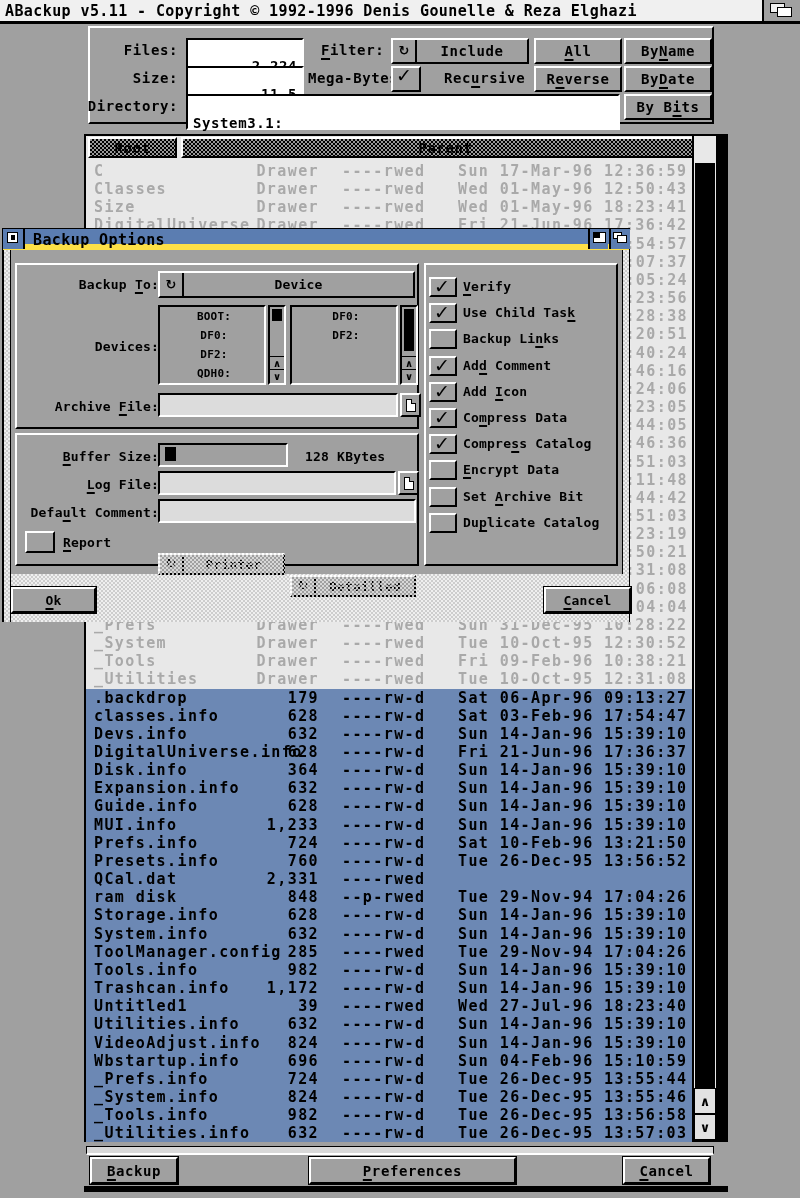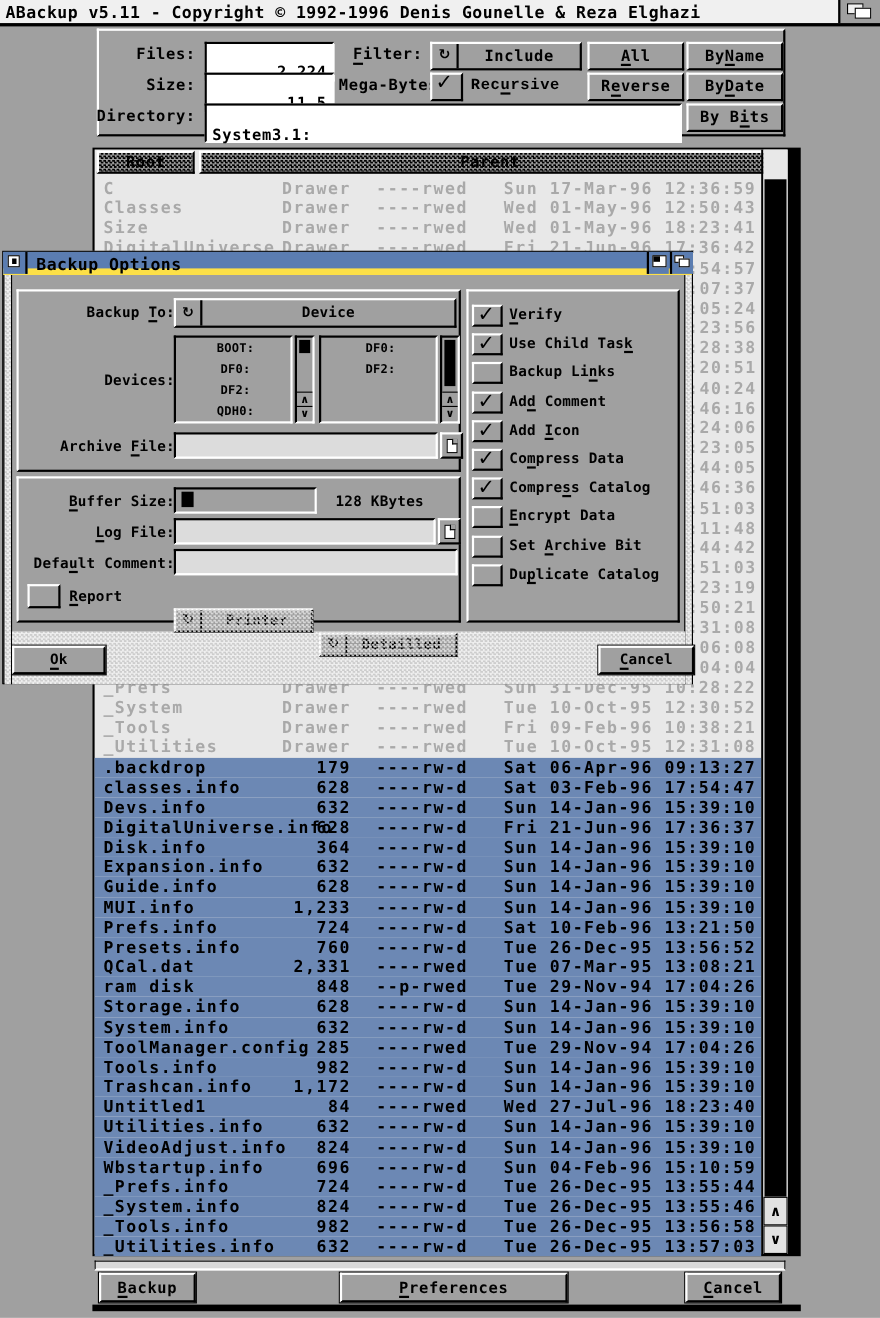--- a/index.html
+++ b/index.html
@@ -162,21 +162,21 @@
   </div>
   <div class="abs btn bev-out" style="left:444px;top:10px;width:88px;height:26px;"><span class="ul">A</span>ll</div>
   <div class="abs btn bev-out" style="left:534px;top:10px;width:88px;height:26px;">By <span class="ul">N</span>ame</div>
 
   <div class="abs lbl r-lbl" style="left:-8px;top:42px;width:96px;">Size:</div>
   <div class="abs field num bev-in" style="left:96px;top:38px;width:118px;height:24px;">11.5</div>
   <div class="abs lbl" style="left:218px;top:42px;">Mega-Bytes</div>
   <div class="abs chk bev-out checked" style="left:301px;top:38px;width:30px;height:26px;">
     <span class="mark">✓</span>
   </div>
-  <div class="abs lbl" style="left:338px;top:42px;font-family:Liberation Mono, monospace;">Rec<span class="ul">u</span>rsive</div>
+  <div class="abs lbl" style="left:354px;top:42px;">Rec<span class="ul">u</span>rsive</div>
   <div class="abs btn bev-out" style="left:444px;top:38px;width:88px;height:26px;">R<span class="ul">e</span>verse</div>
   <div class="abs btn bev-out" style="left:534px;top:38px;width:88px;height:26px;">By <span class="ul">D</span>ate</div>
 
   <div class="abs lbl r-lbl" style="left:-10px;top:70px;width:98px;">Directory:</div>
   <div class="abs field bev-in" style="left:96px;top:66px;width:434px;height:26px;line-height:22px;">System3.1:</div>
   <div class="abs btn bev-out" style="left:534px;top:66px;width:88px;height:26px;">By B<span class="ul">i</span>ts</div>
 </div>
 
 <div class="abs list-frame">
   <div class="hdr-btn checker-dark" style="left:2px;width:89px;">Root</div>
@@ -401,21 +401,20 @@
           <span class="c-name">Presets.info</span>
           <span class="c-size">760</span>
           <span class="c-perms">----rw-d</span>
           <span class="c-date">Tue 26-Dec-95 13:56:52</span>
         </div>
       
         <div class="row sel">
           <span class="c-name">QCal.dat</span>
           <span class="c-size">2,331</span>
           <span class="c-perms">----rwed</span>
-          <span class="c-date">Tue 07-Mar-95 13:08:21</span>
         </div>
       
         <div class="row sel">
           <span class="c-name">ram disk</span>
           <span class="c-size">848</span>
           <span class="c-perms">--p-rwed</span>
           <span class="c-date">Tue 29-Nov-94 17:04:26</span>
         </div>
       
         <div class="row sel">
@@ -448,21 +447,21 @@
       
         <div class="row sel">
           <span class="c-name">Trashcan.info</span>
           <span class="c-size">1,172</span>
           <span class="c-perms">----rw-d</span>
           <span class="c-date">Sun 14-Jan-96 15:39:10</span>
         </div>
       
         <div class="row sel">
           <span class="c-name">Untitled1</span>
-          <span class="c-size">84</span>
+          <span class="c-size">39</span>
           <span class="c-perms">----rwed</span>
           <span class="c-date">Wed 27-Jul-96 18:23:40</span>
         </div>
       
         <div class="row sel">
           <span class="c-name">Utilities.info</span>
           <span class="c-size">632</span>
           <span class="c-perms">----rw-d</span>
           <span class="c-date">Sun 14-Jan-96 15:39:10</span>
         </div>

